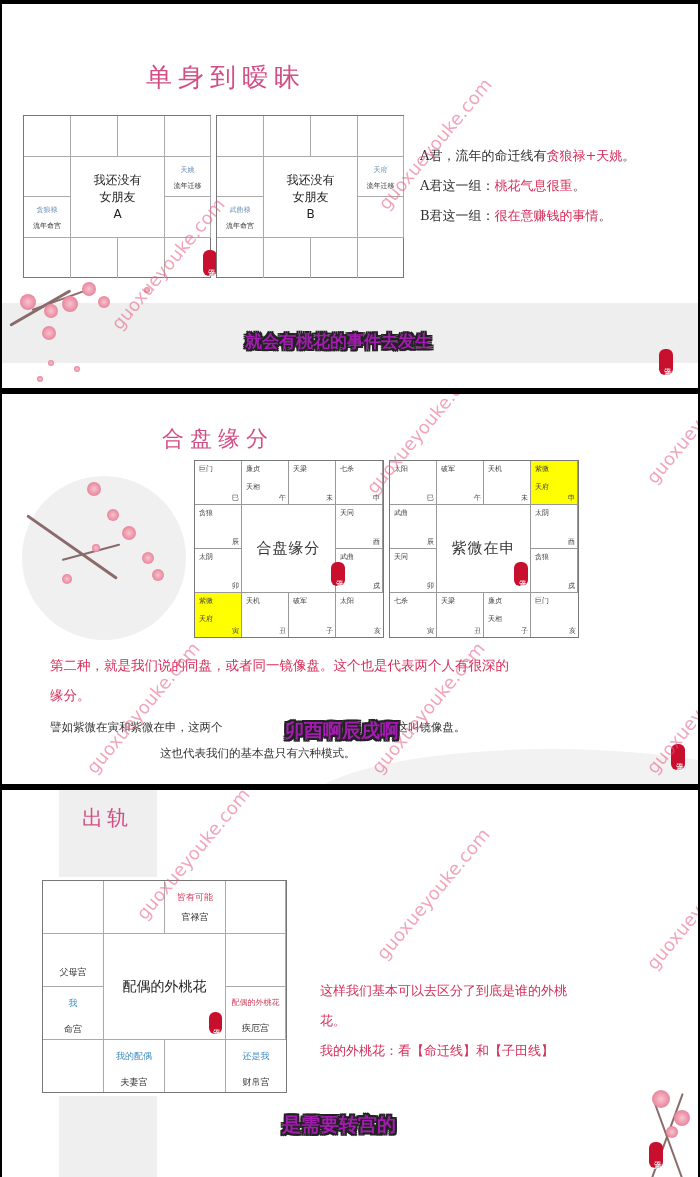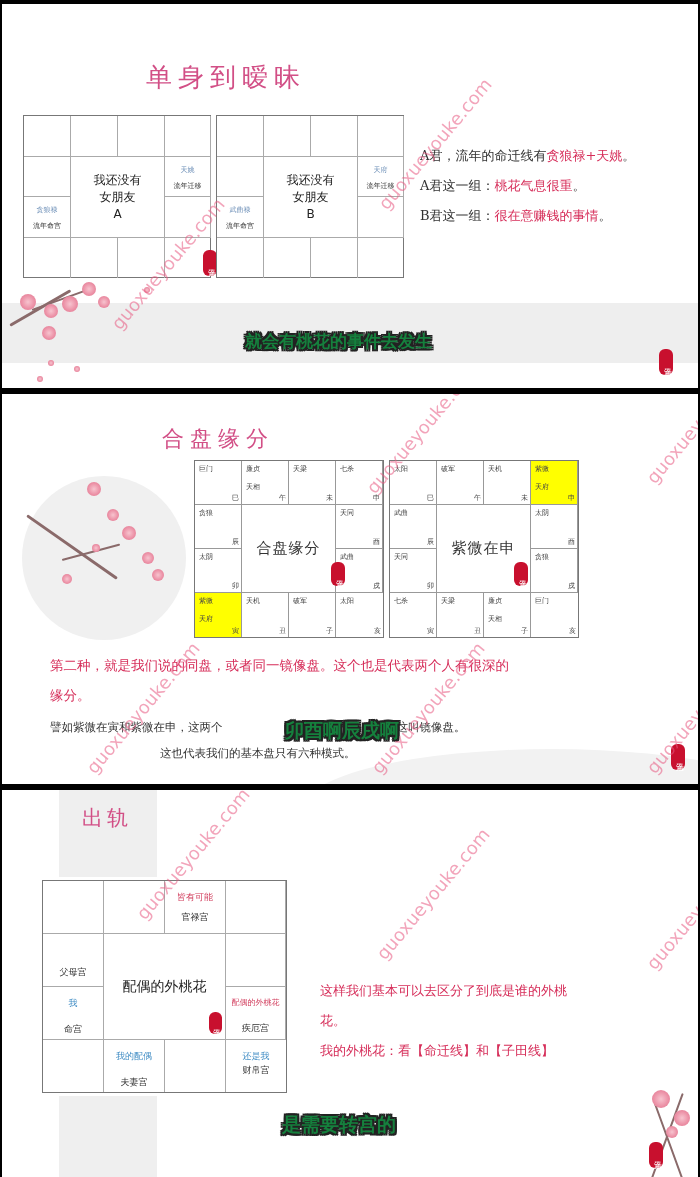--- a/index.html
+++ b/index.html
@@ -5,21 +5,21 @@
   * { box-sizing: border-box; margin: 0; padding: 0; }
   body { width: 700px; height: 1177px; background: #000; position: relative; overflow: hidden; font-family: "DejaVu Sans", sans-serif; }
   .slide { position: absolute; left: 2px; width: 696px; background: #fff; overflow: hidden; }
   #slide1 { top: 4px; height: 384px; }
   #slide2 { top: 394px; height: 390px; }
   #slide3 { top: 790px; height: 387px; }
 
   .title { position: absolute; font-family: Liberation Sans, sans-serif; color: #d24f86; letter-spacing: 6px; }
   .wm { position: absolute; color: rgba(232,90,130,0.55); font-family: "DejaVu Sans", sans-serif; font-size: 18px; transform: rotate(-50deg); transform-origin: left top; white-space: nowrap; pointer-events: none; }
   .seal { position: absolute; width: 14px; height: 26px; background: #c8102e; border-radius: 6px; color: #fff; font-size: 8px; line-height: 12px; text-align: center; writing-mode: vertical-rl; font-family: "DejaVu Serif", serif; }
-  .subtitle { position: absolute; color: #15803d; font-weight: bold; font-size: 17px; font-family: "DejaVu Sans", sans-serif; text-shadow: -2px -2px 0 #222, 2px -2px 0 #222, -2px 2px 0 #222, 2px 2px 0 #222, 0 2px 0 #222, 0 -2px 0 #222, 2px 0 0 #222, -2px 0 0 #222; white-space: nowrap; }
+  .subtitle { position: absolute; color: #a21caf; font-weight: bold; font-size: 17px; font-family: "DejaVu Sans", sans-serif; text-shadow: -2px -2px 0 #222, 2px -2px 0 #222, -2px 2px 0 #222, 2px 2px 0 #222, 0 2px 0 #222, 0 -2px 0 #222, 2px 0 0 #222, -2px 0 0 #222; white-space: nowrap; }
 
   
   .grid4 { position: absolute; border: 1.5px solid #777; background: #fff; }
   .grid4 .c { position: absolute; border-right: 1px solid #aaa; border-bottom: 1px solid #aaa; }
   .grid4 .center { position: absolute; background: #fff; display: flex; flex-direction: column; justify-content: center; align-items: center; font-size: 12px; color: #222; line-height: 17px; }
   .lbl-blue { color: #6a8db6; font-size: 7px; }
   .lbl-black { color: #333; font-size: 7px; }
   .lbl-red { color: #d13b5b; font-size: 8px; }
   .lbl-blue2 { color: #3f8cc4; font-size: 9px; }
   .lbl-black2 { color: #333; font-size: 9px; }
@@ -300,21 +300,21 @@
       <div class="lbl-black2" style="margin-top:14px;">疾厄宫</div>
     </div>
     <div class="c" style="left:0;top:159px;width:61px;height:52px;border-bottom:none;"></div>
     <div class="c" style="left:61px;top:159px;width:61px;height:52px;border-bottom:none;text-align:center;padding-top:10px;">
       <div class="lbl-blue2">我的配偶</div>
       <div class="lbl-black2" style="margin-top:13px;">夫妻宫</div>
     </div>
     <div class="c" style="left:122px;top:159px;width:61px;height:52px;border-bottom:none;"></div>
     <div class="c" style="left:183px;top:159px;width:60px;height:52px;border-bottom:none;border-right:none;text-align:center;padding-top:10px;">
       <div class="lbl-blue2">还是我</div>
-      <div class="lbl-black2" style="margin-top:1px;">财帛宫</div>
+      <div class="lbl-black2" style="margin-top:13px;">财帛宫</div>
     </div>
     <div class="center" style="left:61px;top:53px;width:122px;height:106px;border-right:1px solid #aaa;border-bottom:1px solid #aaa;font-size:14px;">配偶的外桃花</div>
   </div>
   <div class="seal" style="left:207px; top:222px; width:13px; height:22px;">洛元</div>
 
   <div style="position:absolute; left:318px; top:186px; font-family:'DejaVu Serif', serif; font-size:13px; color:#d62d59; line-height:30px; white-space:nowrap;">
     <div>这样我们基本可以去区分了到底是谁的外桃</div>
     <div>花。</div>
     <div>我的外桃花：看【命迁线】和【子田线】</div>
   </div>

